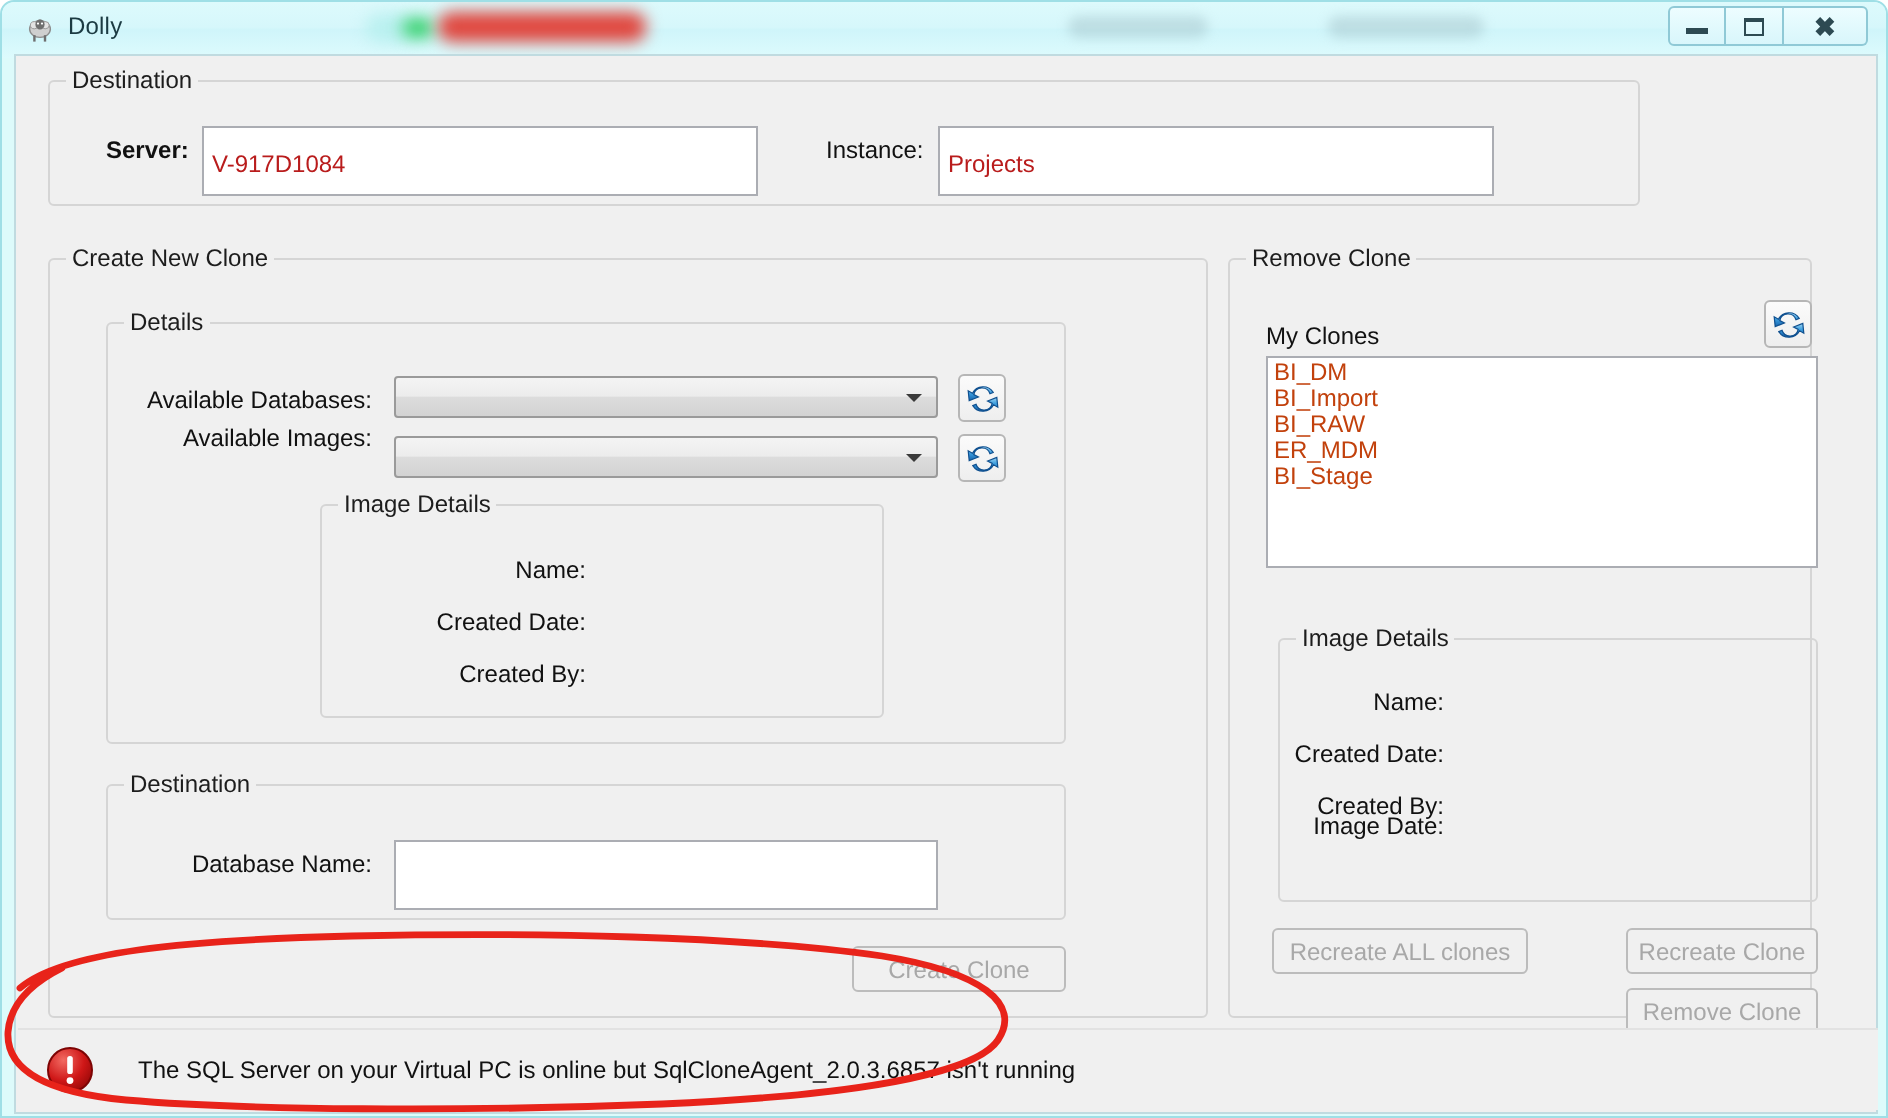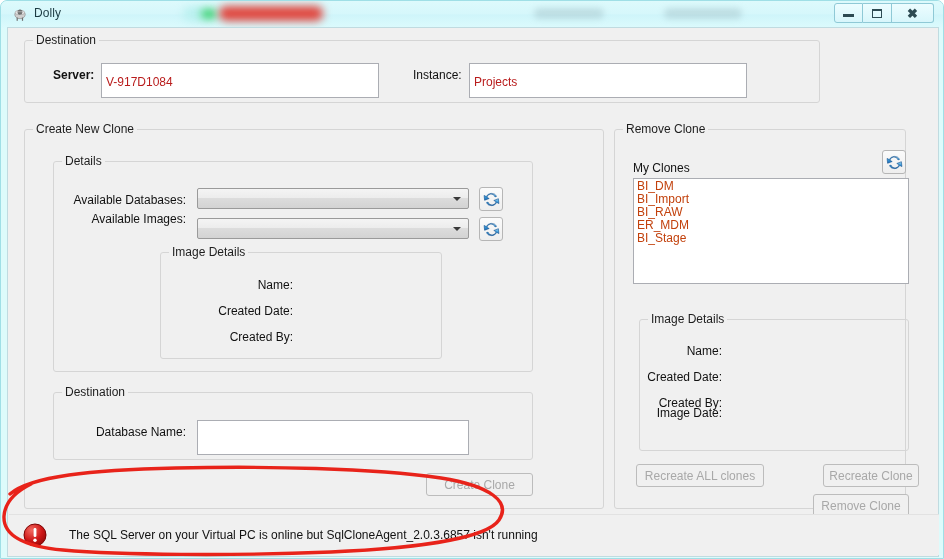--- a/index.html
+++ b/index.html
@@ -388,21 +388,21 @@
         <span class="lbl" style="left:90px; top:50px;"></span>
 
         <span class="lbl right" style="left:0px; top:76px; width:82px;">Created By:</span>
         <span class="lbl" style="left:90px; top:76px;"></span>
 
         <span class="lbl right" style="left:0px; top:86px; width:82px;">Image Date:</span>
         <span class="lbl" style="left:90px; top:103px;"></span>
       </div>
 
       <div class="pbtn disabled" style="left:21px; top:334px; width:128px;">Recreate ALL clones</div>
-      <div class="pbtn disabled" style="left:208px; top:334px; width:96px;">Recreate Clone</div>
+      <div class="pbtn disabled" style="left:198px; top:334px; width:96px;">Recreate Clone</div>
       <div class="pbtn disabled" style="left:198px; top:364px; width:96px;">Remove Clone</div>
     </div>
 
     <div class="pbtn" style="left:828px; top:501px; width:74px; height:24px;">Quit</div>
 
     <div id="statusbar">
       <span id="status-icon">
         <svg width="24" height="24" viewBox="0 0 24 24">
           <defs>
             <radialGradient id="errg" cx="0.35" cy="0.28" r="0.85">

